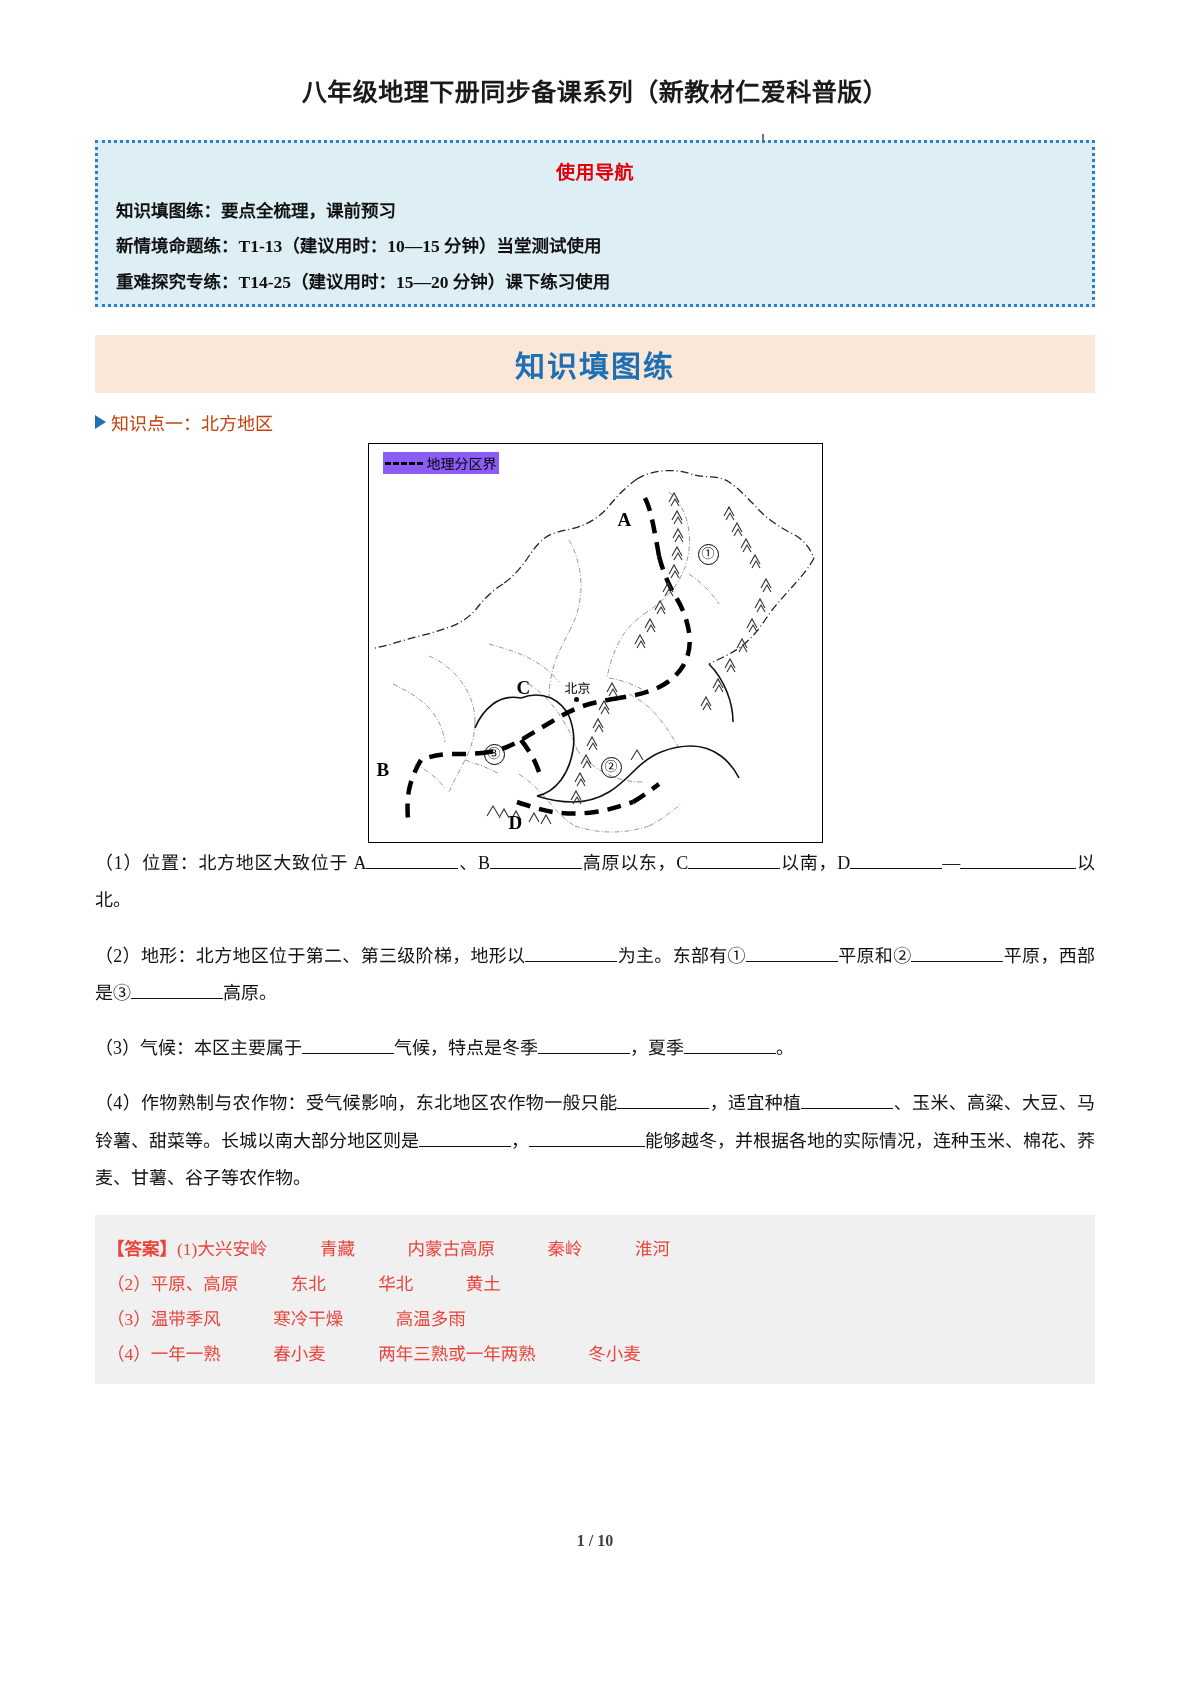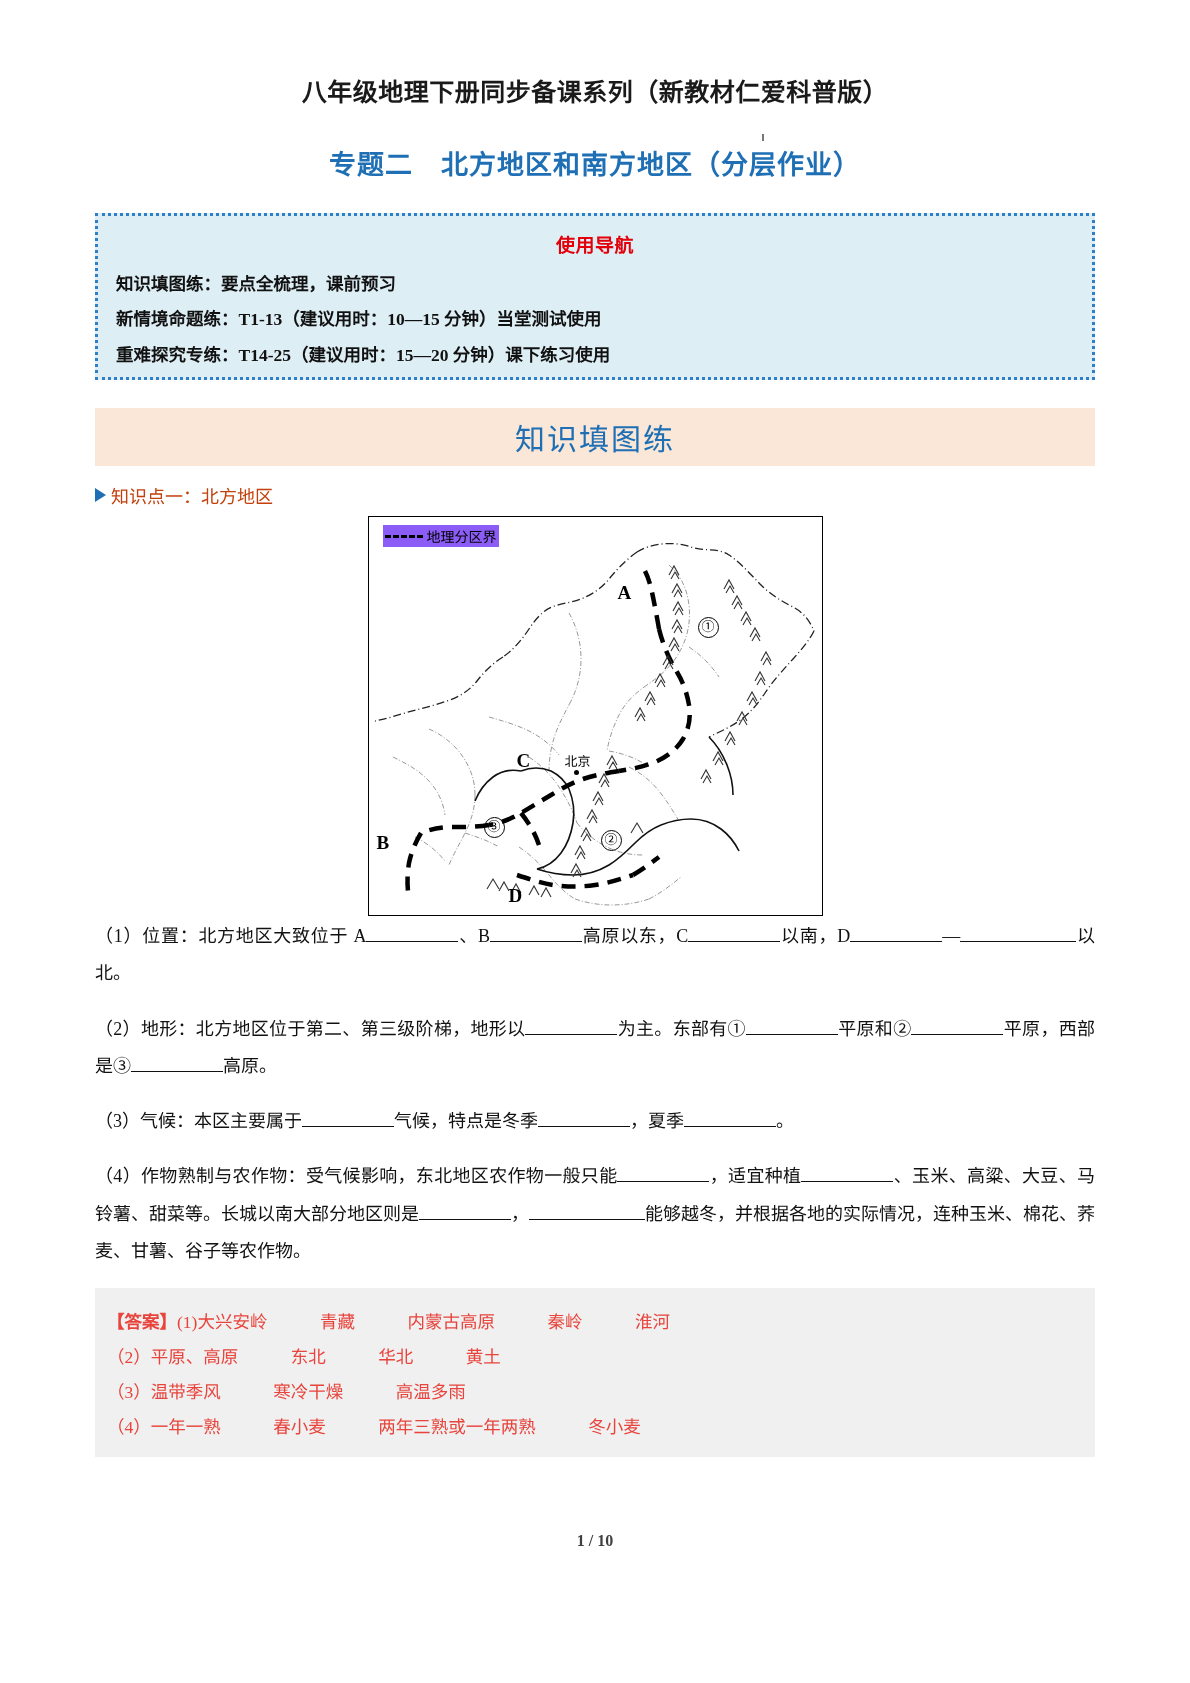--- a/index.html
+++ b/index.html
@@ -79,21 +79,21 @@
     margin-top: 28px;
     background: #fbe7d8;
     height: 58px;
     display: flex;
     align-items: center;
     justify-content: center;
   }
   .section-banner span {
     color: #1f6fb5;
     font-size: 30px;
-    font-weight: normal;
+    font-weight: bold;
     letter-spacing: 2px;
     text-align: center;
   }
 
   
   .kp-line {
     margin-top: 16px;
     font-size: 18px;
     color: #c2410c;
     display: flex;
@@ -206,21 +206,20 @@
   }
 </style>
 </head>
 <body>
 
 <div class="page">
 
   <div class="tiny-mark"></div>
 
   <h1 class="doc-title">八年级地理下册同步备课系列（新教材仁爱科普版）</h1>
-  <h2 class="doc-subtitle">专题二　北方地区和南方地区（分层作业）</h2>
 
   <div class="nav-box">
     <div class="nav-title">使用导航</div>
     <div class="nav-line">知识填图练：要点全梳理，课前预习</div>
     <div class="nav-line">新情境命题练：T1-13（建议用时：10—15 分钟）当堂测试使用</div>
     <div class="nav-line">重难探究专练：T14-25（建议用时：15—20 分钟）课下练习使用</div>
   </div>
 
   <div class="section-banner">
     <span>知识填图练</span>

